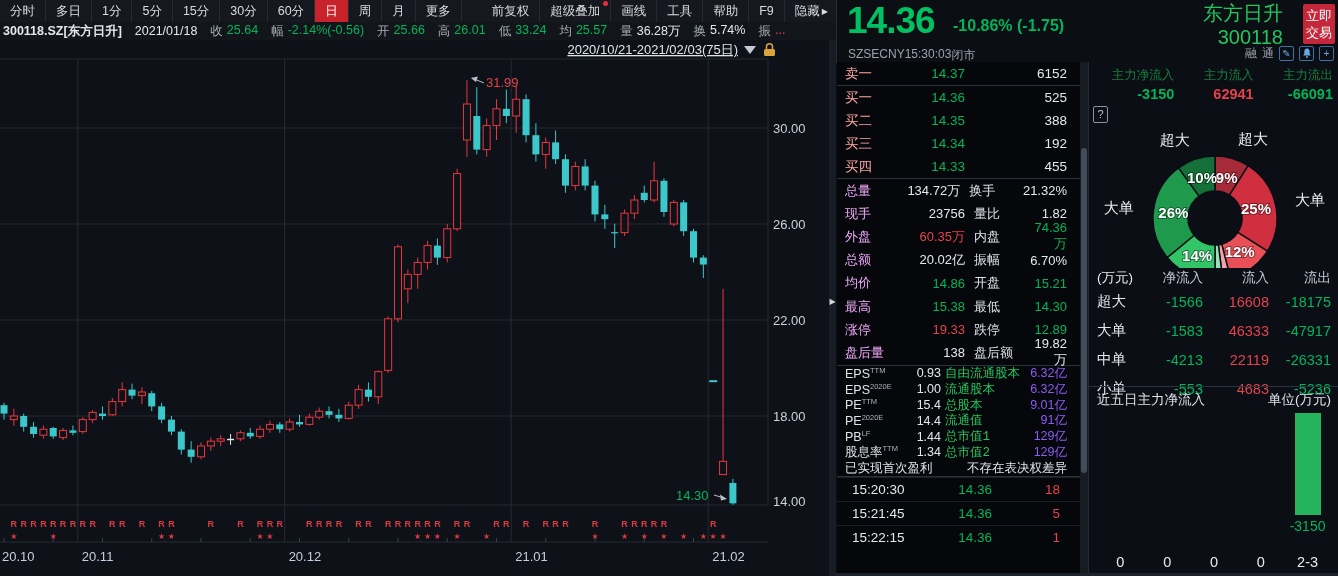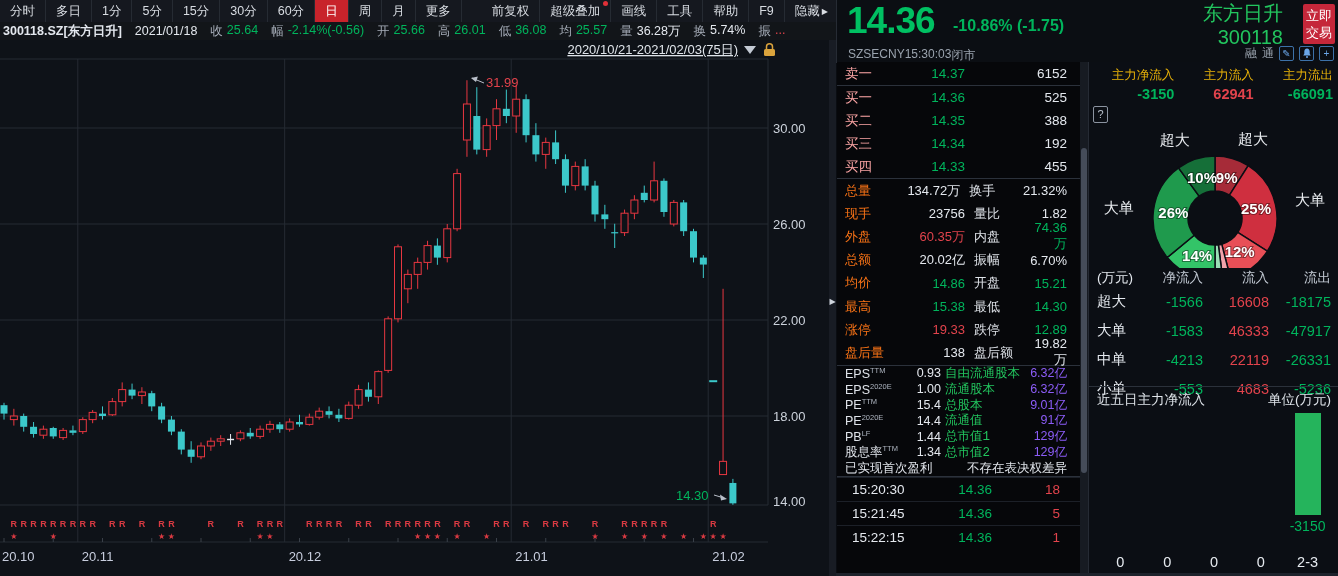--- a/index.html
+++ b/index.html
@@ -34,21 +34,21 @@
   .ibox{width:15px;height:15px;border:1px solid #3d71a8;border-radius:2px;color:#6aa6e8;font-size:10px;
     display:flex;align-items:center;justify-content:center;box-sizing:border-box;cursor:pointer;}
   
   .quote{position:absolute;left:837px;top:62px;width:251px;height:514px;background:#06070a;overflow:hidden;}
   .hr{height:1px;background:#2b313b;margin:0;}
   .qrow{display:flex;align-items:center;height:23px;padding:0 8px;font-size:13.5px;}
   .qrow .lbl{width:54px;color:#fca5a5;}
   .qrow .price{width:66px;text-align:right;}
   .qrow .vol{flex:1;text-align:right;padding-right:13px;color:#e4e8ee;}
   .srow{display:flex;align-items:center;height:23.2px;padding:0 8px;font-size:13px;}
-  .srow .l1{width:46px;color:#f97316;}
+  .srow .l1{width:46px;color:#f0abfc;}
   .srow .v1{width:74px;text-align:right;}
   .srow .l2{width:56px;margin-left:9px;color:#dfe3e9;}
   .srow .v2{flex:1;text-align:right;padding-right:13px;}
   .frow{display:flex;align-items:center;height:15.8px;padding:0 8px;font-size:12.5px;}
   .frow .l1{width:62px;color:#dfe3e9;}
   .frow .l1 sup{font-size:7.5px;color:#aeb5c0;}
   .frow .v1{width:34px;text-align:right;color:#e4e8ee;}
   .frow .l2{flex:1;margin-left:4px;color:#22c55e;font-family:Liberation Mono, monospace;}
   .frow .v2{text-align:right;padding-right:13px;color:#8b5cf6;}
   .ffoot{display:flex;align-items:center;height:16px;padding:0 8px;font-size:12.5px;color:#dfe3e9;justify-content:space-between;}
@@ -56,21 +56,21 @@
   .trow-tick{display:flex;align-items:center;height:23px;padding:0 15px;font-size:13.5px;border-top:1px solid #1c2028;}
   .trow-tick .t{width:70px;}
   .trow-tick .p{width:70px;text-align:right;}
   .trow-tick .v{flex:1;text-align:right;padding-right:13px;}
   .qscroll{position:absolute;right:0px;top:0;width:8px;height:100%;background:#171b22;}
   .qthumb{position:absolute;left:1px;top:86px;width:6px;height:325px;background:#454c59;border-radius:3px;cursor:pointer;}
   
   .flow{position:absolute;left:1088px;top:62px;width:250px;height:514px;background:#0b0e14;border-left:1px solid #262b34;}
   .fsummary{position:absolute;top:5px;left:0;right:0;display:flex;padding:0 6px;}
   .fscol{flex:1;text-align:right;}
-  .fscol .flabel{font-size:12.5px;color:#eab308;display:block;font-family:Liberation Mono, monospace;}
+  .fscol .flabel{font-size:12.5px;color:#15803d;display:block;font-family:Liberation Mono, monospace;}
   .fscol .fvalue{font-size:14.5px;font-weight:bold;display:block;margin-top:2px;}
   .qmark{position:absolute;left:4px;top:44px;width:13px;height:15px;border:1px solid #8b93a0;border-radius:2px;
     color:#b8c0cc;font-size:11px;text-align:center;line-height:14px;cursor:pointer;}
   .donut-svg{position:absolute;left:0;top:36px;}
   .ftable{position:absolute;left:0;top:206px;right:0;}
   .fthead{display:flex;height:19px;align-items:center;font-size:13.5px;color:#c3cad4;padding:0 8px;}
   .ftrow{display:flex;height:29px;align-items:center;font-size:14.5px;padding:0 8px;}
   .ft-l{width:46px;color:#e4e8ee;}
   .ft-1{width:60px;text-align:right;}
   .ft-2{width:66px;text-align:right;}
@@ -124,21 +124,21 @@
       <span class="ifield">
         <span class="grey">开</span>
         <span class="g">25.66</span>
       </span>
       <span class="ifield">
         <span class="grey">高</span>
         <span class="g">26.01</span>
       </span>
       <span class="ifield">
         <span class="grey">低</span>
-        <span class="g">36.08</span>
+        <span class="g">33.24</span>
       </span>
       <span class="ifield">
         <span class="grey">均</span>
         <span class="g">25.57</span>
       </span>
       <span class="ifield">
         <span class="grey">量</span>
         <span class="w">36.28万</span>
       </span>
       <span class="ifield">

